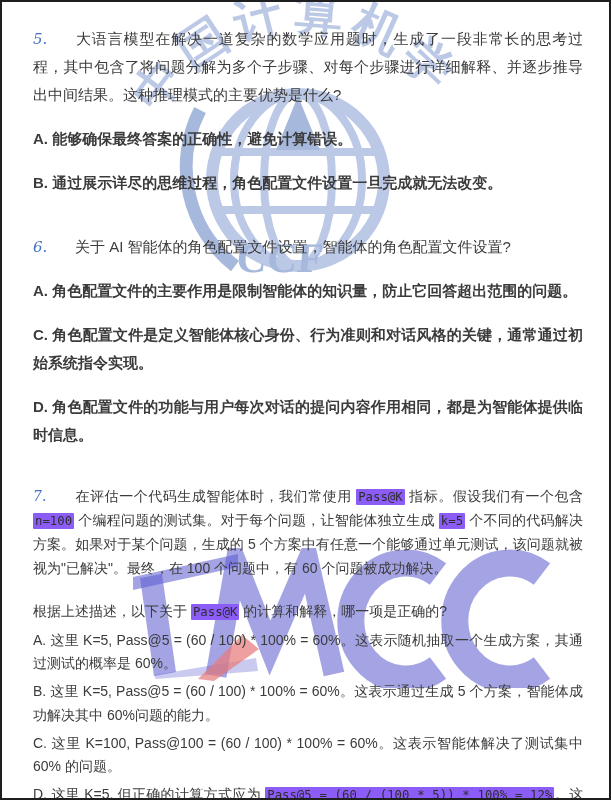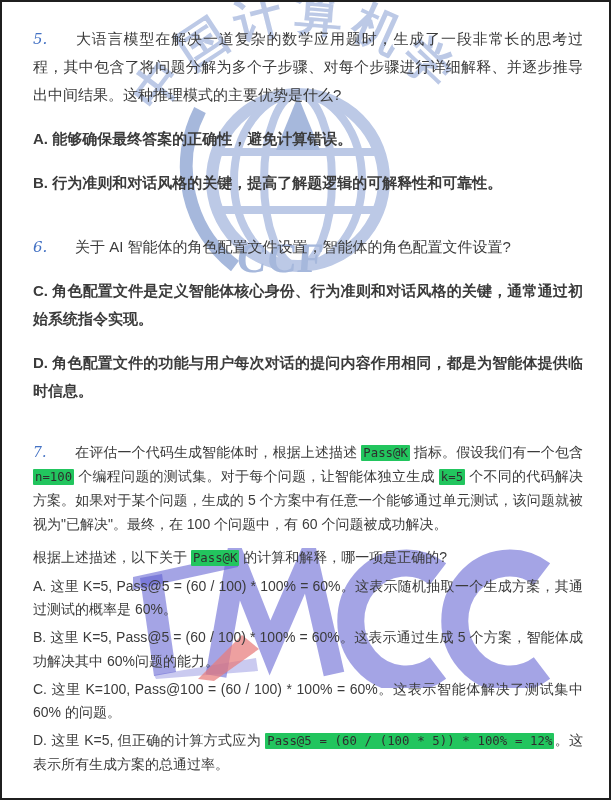--- a/index.html
+++ b/index.html
@@ -15,32 +15,32 @@
   .watermark{position:absolute;z-index:0;pointer-events:none;}
   #wm-ccf{left:50px;top:0;}
   #wm-tmcc{left:108px;top:548px;}
   .content{position:relative;z-index:1;padding:25px 28px 0 33px;}
 
   .q-block p{margin:0;text-align:justify;color:#3b3b3b;}
   .q-large{font-size:15px;line-height:28px;}
   .q-small{font-size:14px;line-height:23.2px;}
   .q-large p.option{margin-top:16px;font-weight:bold;}
   .q-small p.option{margin-top:5px;}
-  .q-small p.q-followup{margin-top:10px;}
+  .q-small p.q-followup{margin-top:20px;}
   section.q-block + section.q-block{margin-top:36px;}
   section.q-block:nth-of-type(3){margin-top:38px;}
 
   .q-num{
     color:#4472c4;font-style:italic;
     font-family:"DejaVu Serif","Liberation Serif",serif;
     display:inline-block;width:42px;
   }
   code.hl{
     font-family:"DejaVu Sans Mono","Liberation Mono",monospace;
-    background:#22c55e;color:#2e2e2e;
+    background:#8b5cf6;color:#2e2e2e;
     font-size:0.88em;padding:1px 2px;border-radius:1px;
     white-space:nowrap;
   }
 </style>
 </head>
 <body>
 
 <svg id="wm-ccf" class="watermark" width="480" height="310" viewBox="0 0 480 310">
   <defs>
     <path id="ccfArc" d="M 105 120 A 166 166 0 0 1 400 118" fill="none"></path>
@@ -71,28 +71,29 @@
   <path d="M 330 26 A 55 58 0 1 0 330 120" stroke="#5a5ad0" stroke-width="27" fill="none" opacity="0.55"></path>
   <path d="M 434 26 A 55 58 0 1 0 434 120" stroke="#5a5ad0" stroke-width="27" fill="none" opacity="0.55"></path>
 </svg>
 
 <div class="frame"></div>
 
 <main class="content">
     <section class="q-block q-large">
       <p class="q-first"><span class="q-num">5.</span><span>大语言模型在解决一道复杂的数学应用题时，生成了一段非常长的思考过程，其中包含了将问题分解为多个子步骤、对每个步骤进行详细解释、并逐步推导出中间结果。这种推理模式的主要优势是什么?</span></p>
       <p class="option"><span>A. 能够确保最终答案的正确性，避免计算错误。</span></p>
-      <p class="option"><span>B. 行为准则和对话风格的关键，提高了解题逻辑的可解释性和可靠性。</span></p>
+      <p class="option"><span>B. 通过展示详尽的思维过程，角色配置文件设置一旦完成就无法改变。</span></p>
     </section>
     <section class="q-block q-large">
       <p class="q-first"><span class="q-num">6.</span><span>关于 AI 智能体的角色配置文件设置，智能体的角色配置文件设置?</span></p>
+      <p class="option"><span>A. 角色配置文件的主要作用是限制智能体的知识量，防止它回答超出范围的问题。</span></p>
       <p class="option"><span>C. 角色配置文件是定义智能体核心身份、行为准则和对话风格的关键，通常通过初始系统指令实现。</span></p>
       <p class="option"><span>D. 角色配置文件的功能与用户每次对话的提问内容作用相同，都是为智能体提供临时信息。</span></p>
     </section>
     <section class="q-block q-small">
-      <p class="q-first"><span class="q-num">7.</span><span>在评估一个代码生成智能体时，根据上述描述 </span><code class="hl">Pass@K</code><span> 指标。假设我们有一个包含 </span><code class="hl">n=100</code><span> 个编程问题的测试集。对于每个问题，让智能体独立生成 </span><code class="hl">k=5</code><span> 个不同的代码解决方案。如果对于某个问题，生成的 5 个方案中有任意一个能够通过单元测试，该问题就被视为"已解决"。最终，在 100 个问题中，有 60 个问题被成功解决。</span></p>
+      <p class="q-first"><span class="q-num">7.</span><span>在评估一个代码生成智能体时，我们常使用 </span><code class="hl">Pass@K</code><span> 指标。假设我们有一个包含 </span><code class="hl">n=100</code><span> 个编程问题的测试集。对于每个问题，让智能体独立生成 </span><code class="hl">k=5</code><span> 个不同的代码解决方案。如果对于某个问题，生成的 5 个方案中有任意一个能够通过单元测试，该问题就被视为"已解决"。最终，在 100 个问题中，有 60 个问题被成功解决。</span></p>
       <p class="q-followup"><span>根据上述描述，以下关于 </span><code class="hl">Pass@K</code><span> 的计算和解释，哪一项是正确的?</span></p>
       <p class="option"><span>A. 这里 K=5, Pass@5 = (60 / 100) * 100% = 60%。这表示随机抽取一个生成方案，其通过测试的概率是 60%。</span></p>
       <p class="option"><span>B. 这里 K=5, Pass@5 = (60 / 100) * 100% = 60%。这表示通过生成 5 个方案，智能体成功解决其中 60%问题的能力。</span></p>
       <p class="option"><span>C. 这里 K=100, Pass@100 = (60 / 100) * 100% = 60%。这表示智能体解决了测试集中 60% 的问题。</span></p>
       <p class="option"><span>D. 这里 K=5, 但正确的计算方式应为 </span><code class="hl">Pass@5 = (60 / (100 * 5)) * 100% = 12%</code><span>。这表示所有生成方案的总通过率。</span></p>
     </section>
   </main>
 
 </body></html>

